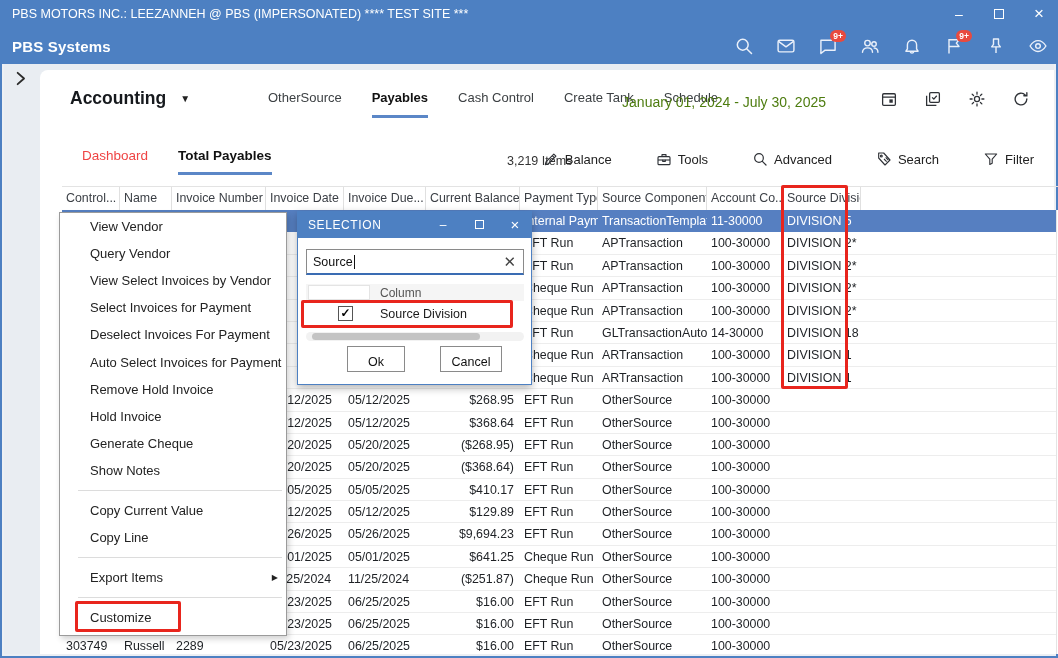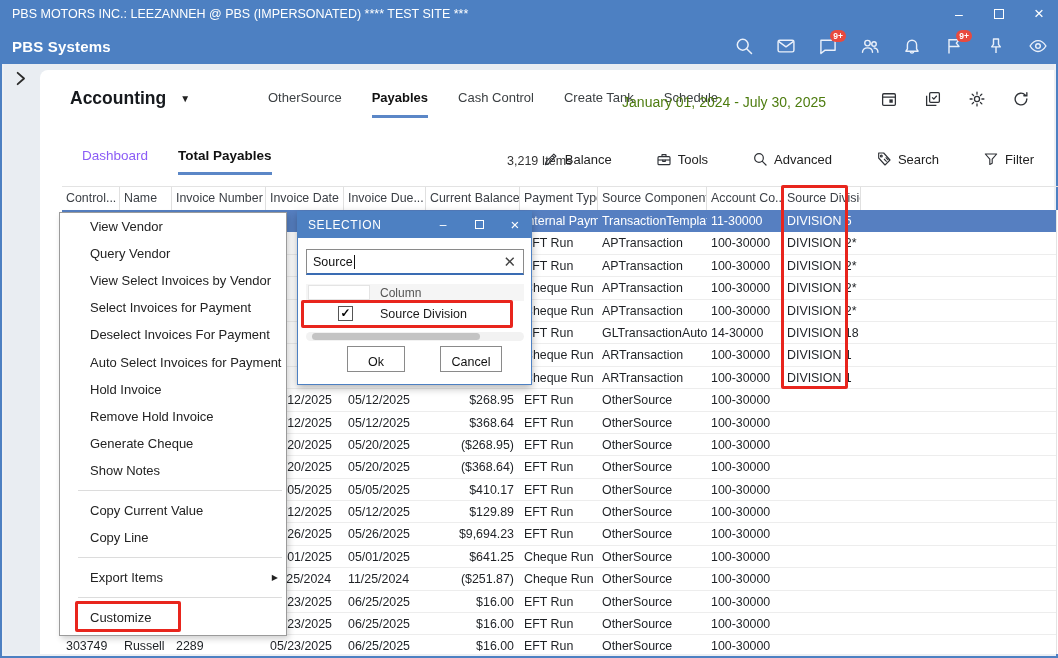--- a/index.html
+++ b/index.html
@@ -35,21 +35,21 @@
   .module-caret { font-size:10px; color:#222; margin-left:14px; vertical-align:2px; }
   .nav-tabs { position:absolute; left:228px; top:20px; display:flex; gap:30px; }
   .nav-tab { font-size:13px; color:#3c4043; padding-bottom:10px; cursor:default; }
   .nav-tab.active { font-weight:bold; color:#111; border-bottom:3px solid #5b87c7; }
   .date-range { position:absolute; right:228px; top:24px; font-size:14px; color:#4d7c0f; }
   .nav-actions { position:absolute; right:24px; top:20px; display:flex; gap:26px; color:#2f3237; }
   .nav-actions svg { width:18px; height:18px; }
 
   
   .view-tabs { position:absolute; left:42px; top:78px; display:flex; gap:30px; }
-  .view-tab { font-size:13.5px; color:#8b5cf6; padding-bottom:9px; }
+  .view-tab { font-size:13.5px; color:#ef4444; padding-bottom:9px; }
   .view-tab.active { font-weight:bold; color:#111; border-bottom:3px solid #5b87c7; }
   .items-count { position:absolute; left:467px; top:84px; font-size:12.5px; color:#333; }
   .tool-buttons { position:absolute; right:20px; top:81px; display:flex; gap:44px; }
   .tool-btn { display:flex; align-items:center; gap:6px; font-size:13px; color:#222; cursor:default; }
   .tool-btn svg { width:16px; height:16px; color:#2f3237; }
 
   
   #table { position:absolute; left:22px; top:116px; width:1006px; bottom:0; overflow:hidden; font-size:12.4px; }
   .thead { display:flex; height:24px; border-top:1px solid #e3e3e3; color:#3b3f45; }
   .th { padding:4px 0 0 4px; white-space:nowrap; overflow:hidden; border-right:1px solid #e0e0e0; }
@@ -664,24 +664,24 @@
           <div class="menu-item">
             <span>Select Invoices for Payment</span>
           </div>
           <div class="menu-item">
             <span>Deselect Invoices For Payment</span>
           </div>
           <div class="menu-item">
             <span>Auto Select Invoices for Payment</span>
           </div>
           <div class="menu-item">
+            <span>Remove Hold Invoice</span>
+          </div>
+          <div class="menu-item">
             <span>Hold Invoice</span>
-          </div>
-          <div class="menu-item">
-            <span>Remove Hold Invoice</span>
           </div>
           <div class="menu-item">
             <span>Generate Cheque</span>
           </div>
           <div class="menu-item">
             <span>Show Notes</span>
           </div>
           <div class="menu-sep"></div>
           <div class="menu-item">
             <span>Copy Current Value</span>

